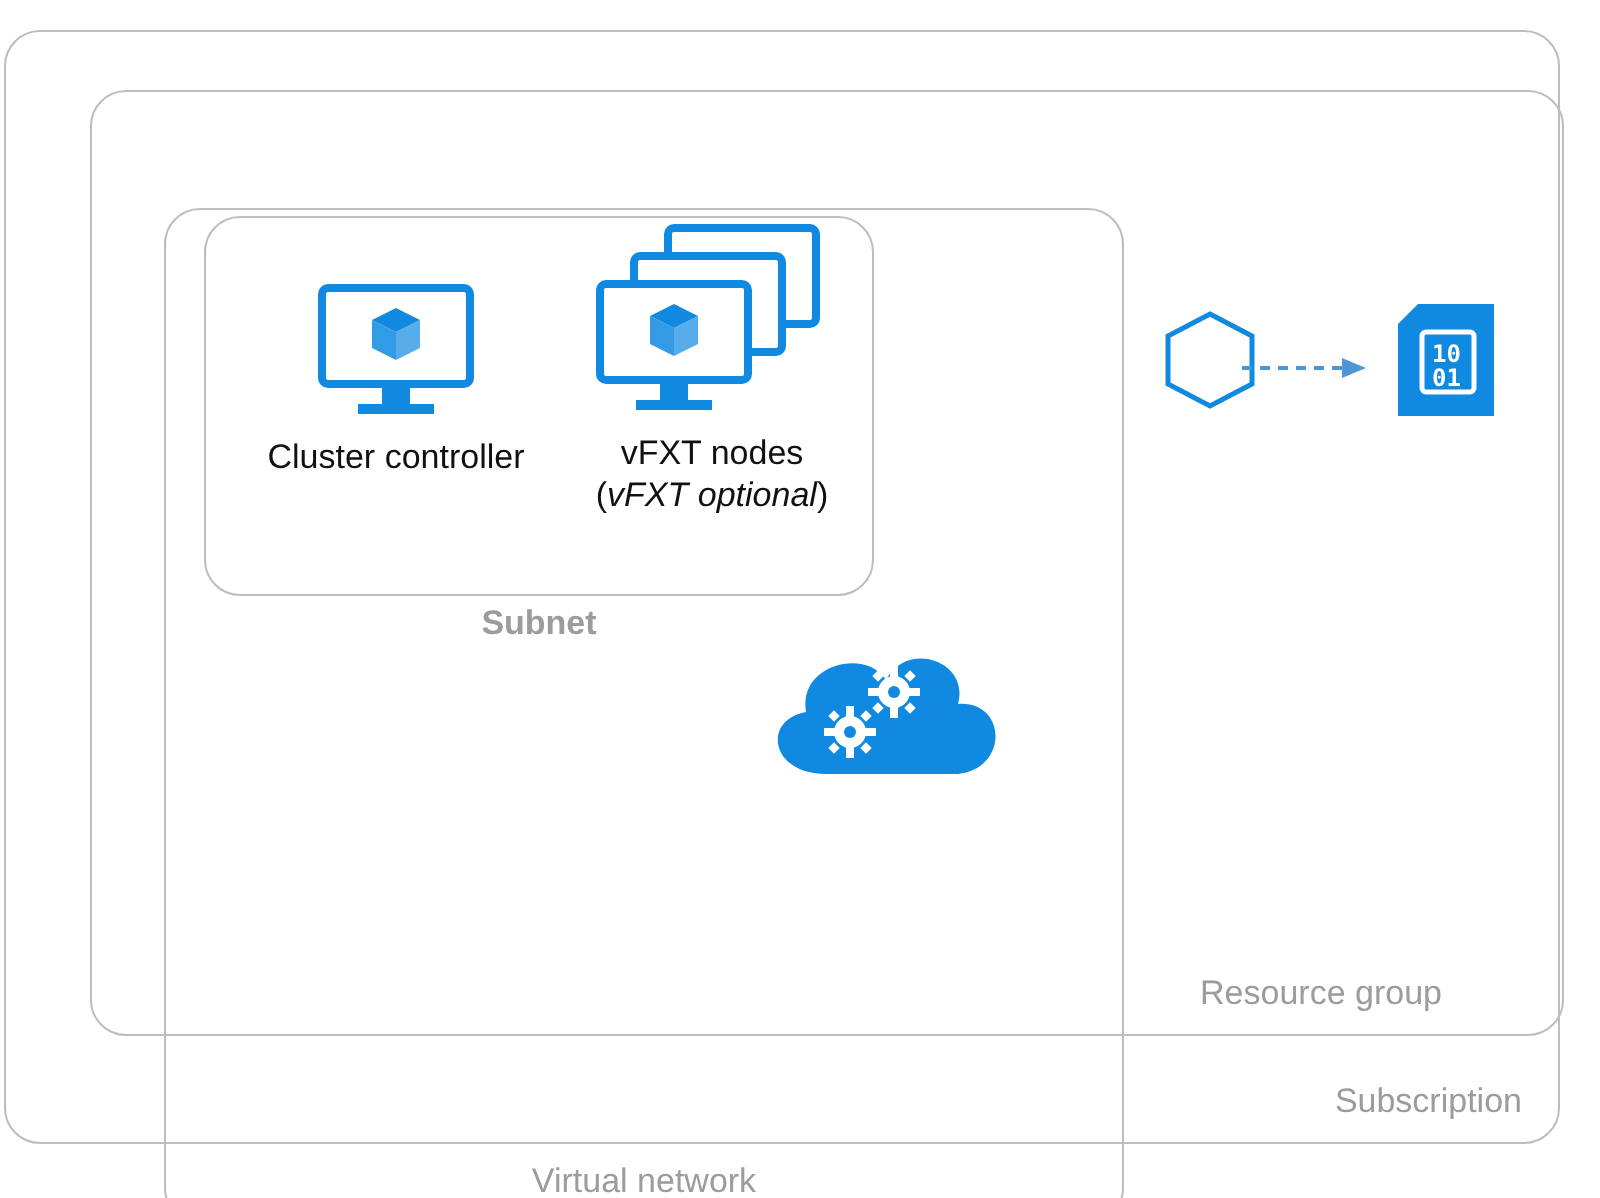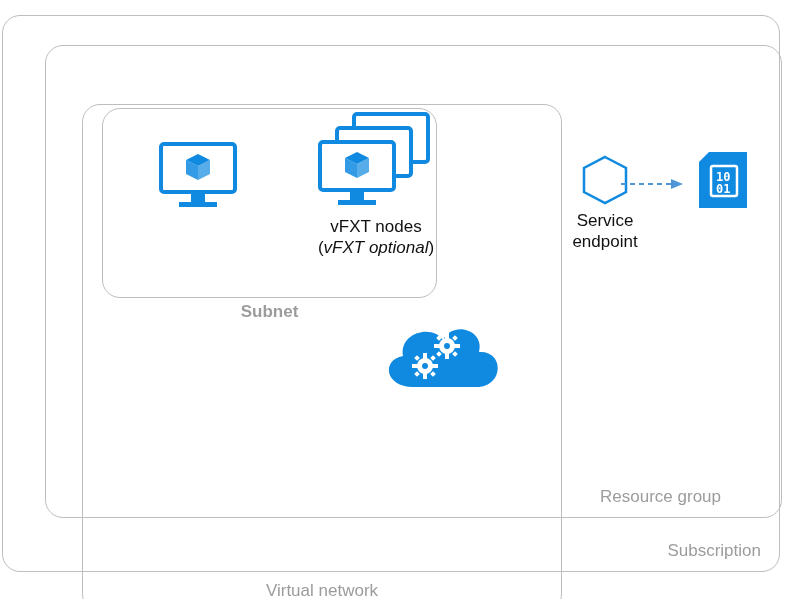--- a/index.html
+++ b/index.html
@@ -41,21 +41,21 @@
   }
   .endpoint-arrow line {
     stroke: #4d97d6;
     stroke-width: 2;
     stroke-dasharray: 5 4;
   }
   .endpoint-arrow polygon {
     fill: #4d97d6;
   }
   .cluster-controller-block { position: absolute; left: 118px; top: 140px; width: 160px; text-align:center; }
-  .vfxt-block { position: absolute; left: 301px; top: 110px; width: 150px; text-align:center; }
+  .vfxt-block { position: absolute; left: 281px; top: 110px; width: 150px; text-align:center; }
   .endpoint-block { position: absolute; left: 555px; top: 154px; width: 100px; text-align:center; }
   .blob-block { position: absolute; left: 665px; top: 148px; width: 115px; text-align:center; }
   .cloud-block { position: absolute; left: 350px; top: 312px; width: 180px; text-align:center; }
   svg { display: block; margin: 0 auto; }
 </style>
 </head>
 <body>
 
 <div id="subscription" class="container">
   <span class="container-label" style="right:18px; bottom:10px;">Subscription</span>
@@ -78,20 +78,21 @@
     <rect x="4" y="4" width="74" height="48" rx="3" fill="#fff" stroke="#0f8ae0" stroke-width="4"></rect>
     <rect x="34" y="54" width="14" height="8" fill="#0f8ae0"></rect>
     <rect x="22" y="62" width="38" height="5" fill="#0f8ae0"></rect>
 
     <g transform="translate(29,14)">
       <polygon points="12,0 24,6 12,12 0,6" fill="#0f8ae0"></polygon>
       <polygon points="0,6 12,12 12,26 0,20" fill="#0f8ae0" opacity="0.85"></polygon>
       <polygon points="24,6 12,12 12,26 24,20" fill="#0f8ae0" opacity="0.7"></polygon>
     </g>
   </svg>
+  <div class="item-label" style="margin-top:8px;">Cluster controller</div>
 </div>
 
 <div class="vfxt-block">
   <svg width="120" height="100" viewBox="0 0 120 100">
 
     <g transform="translate(34,0)">
       <rect x="4" y="4" width="74" height="48" rx="3" fill="#fff" stroke="#0f8ae0" stroke-width="4"></rect>
       <rect x="34" y="54" width="14" height="8" fill="#0f8ae0"></rect>
       <rect x="22" y="62" width="38" height="5" fill="#0f8ae0"></rect>
     </g>
@@ -116,24 +117,20 @@
   <div class="item-label" style="margin-top:6px;">
     <span>vFXT nodes</span><br>
     <span>(</span><span class="italic">vFXT optional</span><span>)</span>
   </div>
 </div>
 
 <div class="endpoint-block">
   <svg width="52" height="52" viewBox="0 0 52 52">
     <polygon points="26,3 47,14 47,38 26,49 5,38 5,14" fill="#fff" stroke="#0f8ae0" stroke-width="2.5"></polygon>
   </svg>
-  <div class="item-label" style="margin-top:4px;">
-    <span>Service</span><br>
-    <span>endpoint</span>
-  </div>
 </div>
 
 <svg class="endpoint-arrow" viewBox="0 0 62 14">
   <line x1="0" y1="7" x2="50" y2="7"></line>
   <polygon points="50,2 62,7 50,12"></polygon>
 </svg>
 
 <div class="blob-block">
   <svg width="64" height="64" viewBox="0 0 64 64">
     <polygon points="18,4 56,4 56,60 8,60 8,14" fill="#0f8ae0"></polygon>

